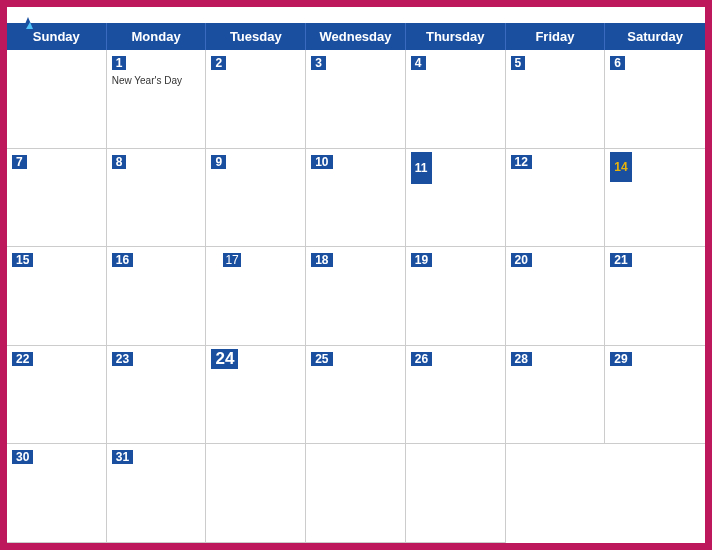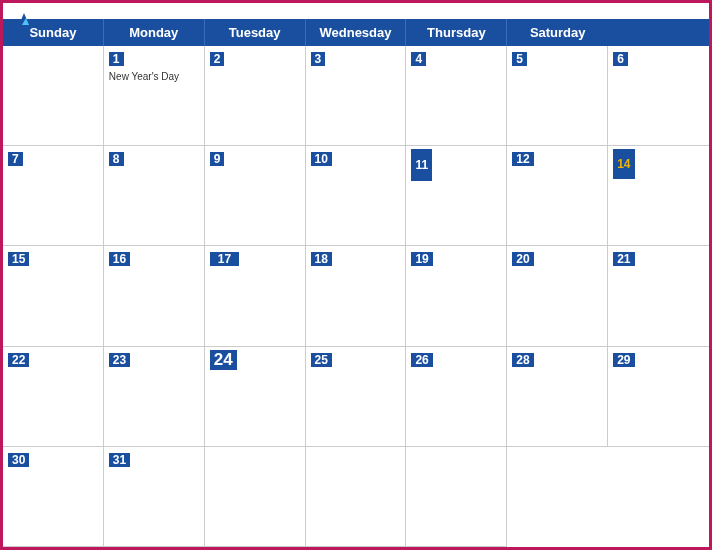--- a/index.html
+++ b/index.html
@@ -7,21 +7,21 @@
       font-family: Arial, sans-serif;
       background: #fff;
       width: 712px;
       height: 550px;
       overflow: hidden;
     }
     .calendar-container {
       width: 712px;
       height: 550px;
       background: #fff;
-      border: 3px solid #be185d;
+      border: 7px solid #be185d;
       display: flex;
       flex-direction: column;
     }
     .header {
       display: flex;
       align-items: center;
       justify-content: center;
       padding: 8px 12px;
       position: relative;
     }
@@ -134,41 +134,42 @@
     <h1 class="title"></h1>
     <span class="country"></span>
   </div>
 
   <div class="day-headers">
   <div class="day-header">Sunday</div>
       <div class="day-header">Monday</div>
       <div class="day-header">Tuesday</div>
       <div class="day-header">Wednesday</div>
       <div class="day-header">Thursday</div>
+      <div class="day-header">Friday</div>
       <div class="day-header">Saturday</div>
     </div>
 
   <div class="calendar-grid">
   <div class="day-cell"></div>
       <div class="day-cell"><span class="day-number" style="background: rgb(26, 79, 160); color: rgb(255, 255, 255); display: inline-block; padding: 0px 4px; font-size: 12px; font-weight: bold;">1</span><span class="event-text">New Year's Day</span></div>
       <div class="day-cell"><span class="day-number" style="background: rgb(26, 79, 160); color: rgb(255, 255, 255); display: inline-block; padding: 0px 4px; font-size: 12px; font-weight: bold;">2</span></div>
       <div class="day-cell"><span class="day-number" style="background: rgb(26, 79, 160); color: rgb(255, 255, 255); display: inline-block; padding: 0px 4px; font-size: 12px; font-weight: bold;">3</span></div>
       <div class="day-cell"><span class="day-number" style="background: rgb(26, 79, 160); color: rgb(255, 255, 255); display: inline-block; padding: 0px 4px; font-size: 12px; font-weight: bold;">4</span></div>
       <div class="day-cell"><span class="day-number" style="background: rgb(26, 79, 160); color: rgb(255, 255, 255); display: inline-block; padding: 0px 4px; font-size: 12px; font-weight: bold;">5</span></div>
       <div class="day-cell"><span class="day-number" style="background: rgb(26, 79, 160); color: rgb(255, 255, 255); display: inline-block; padding: 0px 4px; font-size: 12px; font-weight: bold;">6</span></div>
       <div class="day-cell"><span class="day-number" style="background: rgb(26, 79, 160); color: rgb(255, 255, 255); display: inline-block; padding: 0px 4px; font-size: 12px; font-weight: bold;">7</span></div>
       <div class="day-cell"><span class="day-number" style="background: rgb(26, 79, 160); color: rgb(255, 255, 255); display: inline-block; padding: 0px 4px; font-size: 12px; font-weight: bold;">8</span></div>
       <div class="day-cell"><span class="day-number" style="background: rgb(26, 79, 160); color: rgb(255, 255, 255); display: inline-block; padding: 0px 4px; font-size: 12px; font-weight: bold;">9</span></div>
       <div class="day-cell"><span class="day-number" style="background: rgb(26, 79, 160); color: rgb(255, 255, 255); display: inline-block; padding: 0px 4px; font-size: 12px; font-weight: bold;">10</span></div>
       <div class="day-cell"><span class="day-number" style="background: rgb(26, 79, 160); color: rgb(255, 255, 255); display: inline-block; padding: 9px 4px; font-size: 12px; font-weight: bold;">11</span></div>
       <div class="day-cell"><span class="day-number" style="background: rgb(26, 79, 160); color: rgb(255, 255, 255); display: inline-block; padding: 0px 4px; font-size: 12px; font-weight: bold;">12</span></div>
       <div class="day-cell"><span class="day-number" style="background: rgb(26, 79, 160); color: #eab308; display: inline-block; padding: 8px 4px; font-size: 12px; font-weight: bold;">14</span></div>
       <div class="day-cell"><span class="day-number" style="background: rgb(26, 79, 160); color: rgb(255, 255, 255); display: inline-block; padding: 0px 4px; font-size: 12px; font-weight: bold;">15</span></div>
       <div class="day-cell"><span class="day-number" style="background: rgb(26, 79, 160); color: rgb(255, 255, 255); display: inline-block; padding: 0px 4px; font-size: 12px; font-weight: bold;">16</span></div>
-      <div class="day-cell"><span class="day-number" style="background: rgb(26, 79, 160); color: rgb(255, 255, 255); display: inline-block; padding: 0px 8px; font-size: 12px; font-weight: bold;">17</span></div>
+      <div class="day-cell"><span class="day-number" style="background: rgb(26, 79, 160); color: rgb(255, 255, 255); display: inline-block; padding: 0px 2px; font-size: 12px; font-weight: normal; margin-left: 12px;">17</span></div>
       <div class="day-cell"><span class="day-number" style="background: rgb(26, 79, 160); color: rgb(255, 255, 255); display: inline-block; padding: 0px 4px; font-size: 12px; font-weight: bold;">18</span></div>
       <div class="day-cell"><span class="day-number" style="background: rgb(26, 79, 160); color: rgb(255, 255, 255); display: inline-block; padding: 0px 4px; font-size: 12px; font-weight: bold;">19</span></div>
       <div class="day-cell"><span class="day-number" style="background: rgb(26, 79, 160); color: rgb(255, 255, 255); display: inline-block; padding: 0px 4px; font-size: 12px; font-weight: bold;">20</span></div>
       <div class="day-cell"><span class="day-number" style="background: rgb(26, 79, 160); color: rgb(255, 255, 255); display: inline-block; padding: 0px 4px; font-size: 12px; font-weight: bold;">21</span></div>
       <div class="day-cell"><span class="day-number" style="background: rgb(26, 79, 160); color: rgb(255, 255, 255); display: inline-block; padding: 0px 4px; font-size: 12px; font-weight: bold;">22</span></div>
       <div class="day-cell"><span class="day-number" style="background: rgb(26, 79, 160); color: rgb(255, 255, 255); display: inline-block; padding: 0px 4px; font-size: 12px; font-weight: bold;">23</span></div>
       <div class="day-cell"><span class="day-number" style="background: rgb(26, 79, 160); color: rgb(255, 255, 255); display: inline-block; padding: 0px 4px; font-size: 17px; font-weight: bold;">24</span></div>
       <div class="day-cell"><span class="day-number" style="background: rgb(26, 79, 160); color: rgb(255, 255, 255); display: inline-block; padding: 0px 4px; font-size: 12px; font-weight: bold;">25</span></div>
       <div class="day-cell"><span class="day-number" style="background: rgb(26, 79, 160); color: rgb(255, 255, 255); display: inline-block; padding: 0px 4px; font-size: 12px; font-weight: bold;">26</span></div>
       <div class="day-cell"><span class="day-number" style="background: rgb(26, 79, 160); color: rgb(255, 255, 255); display: inline-block; padding: 0px 4px; font-size: 12px; font-weight: bold;">28</span></div>

